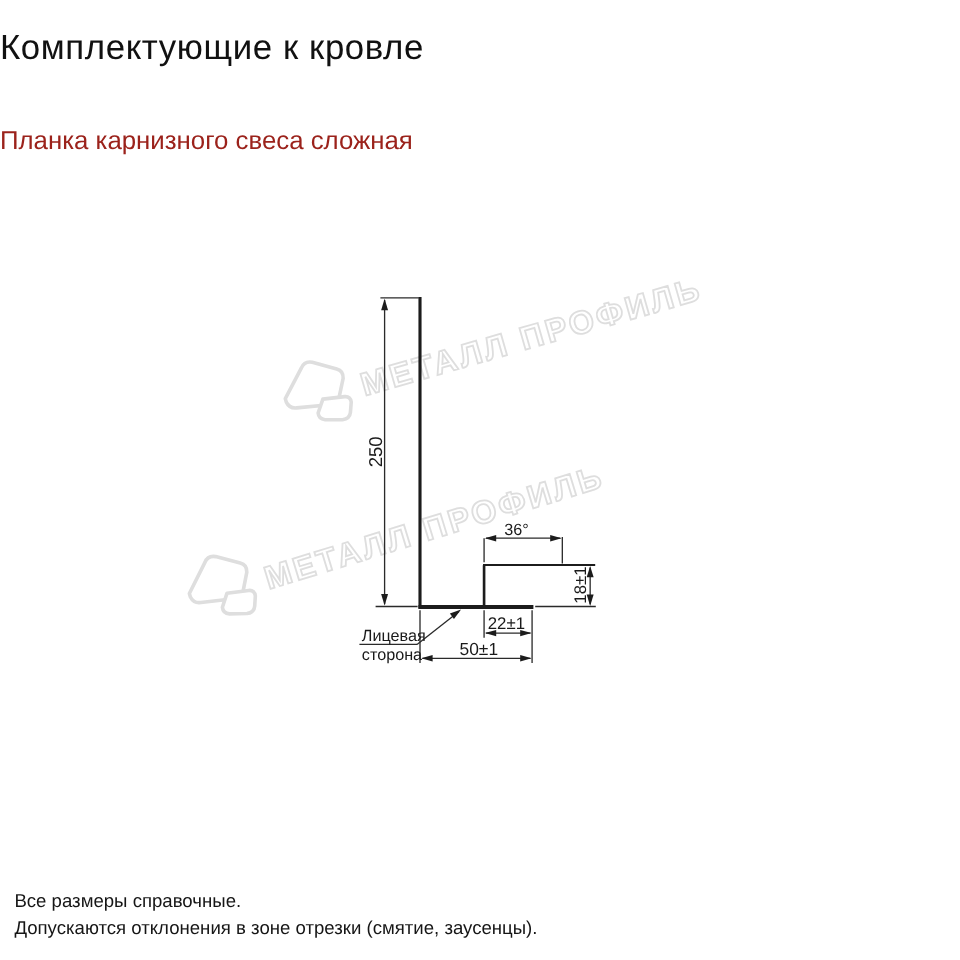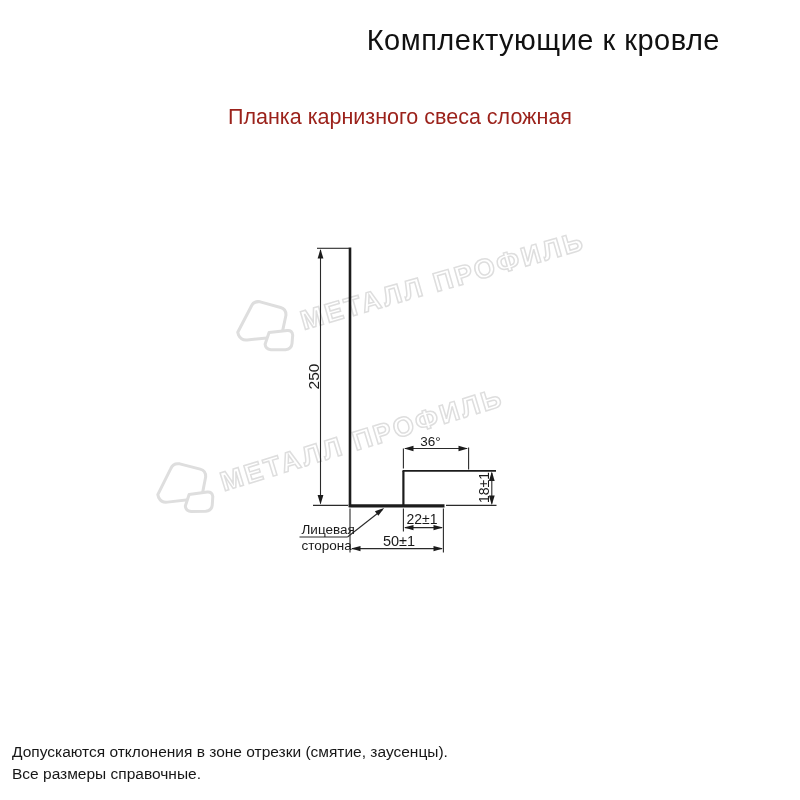--- a/index.html
+++ b/index.html
@@ -1,25 +1,25 @@
 <!DOCTYPE html>
 <html><head>
 <meta charset="utf-8">
 <style>
   html,body{margin:0;padding:0;}
   body{
     width:800px;height:800px;background:#ffffff;position:relative;overflow:hidden;
     font-family:"Liberation Sans", sans-serif;color:#111;
   }
   .page-title{
-    position:absolute;top:24px;left:0;width:720px;text-align:right;
+    position:absolute;top:24px;left:0;width:720px;text-align:left;
     font-size:29px;letter-spacing:.5px;color:#111;
   }
   .subtitle{
-    position:absolute;top:106px;left:0;width:800px;text-align:center;
+    position:absolute;top:106px;left:0;width:800px;text-align:left;
     font-size:21.5px;line-height:23.5px;color:#9b221b;
   }
   .notes{
     position:absolute;left:12px;top:741px;font-size:15.5px;line-height:21.5px;color:#161616;
   }
   .wm{position:absolute;pointer-events:none;}
   .wm svg text{
     font-family:"Liberation Sans", sans-serif;font-weight:bold;letter-spacing:2.5px;
   }
   #wm1{left:230px;top:290px;transform:rotate(-16deg);transform-origin:30px 40px;}
@@ -106,15 +106,15 @@
   <text x="318.5" y="376.5" transform="rotate(-90 318.5 376.5)" text-anchor="middle" font-size="15.5">250</text>
   <text x="430.5" y="445.5" text-anchor="middle" font-size="13.5">36°</text>
   <text x="488.5" y="487.5" transform="rotate(-90 488.5 487.5)" text-anchor="middle" font-size="14">18±1</text>
   <text x="422" y="524" text-anchor="middle" font-size="14">22±1</text>
   <text x="399" y="545.5" text-anchor="middle" font-size="14.5">50±1</text>
   <text x="301.5" y="534" font-size="13.5">Лицевая</text>
   <text x="301.5" y="550" font-size="13.5">сторона</text>
 </svg>
 
 <div class="notes">
+  <div>Все размеры справочные.</div>
   <div>Допускаются отклонения в зоне отрезки (смятие, заусенцы).</div>
-  <div>Все размеры справочные.</div>
 </div>
 
 </body></html>

